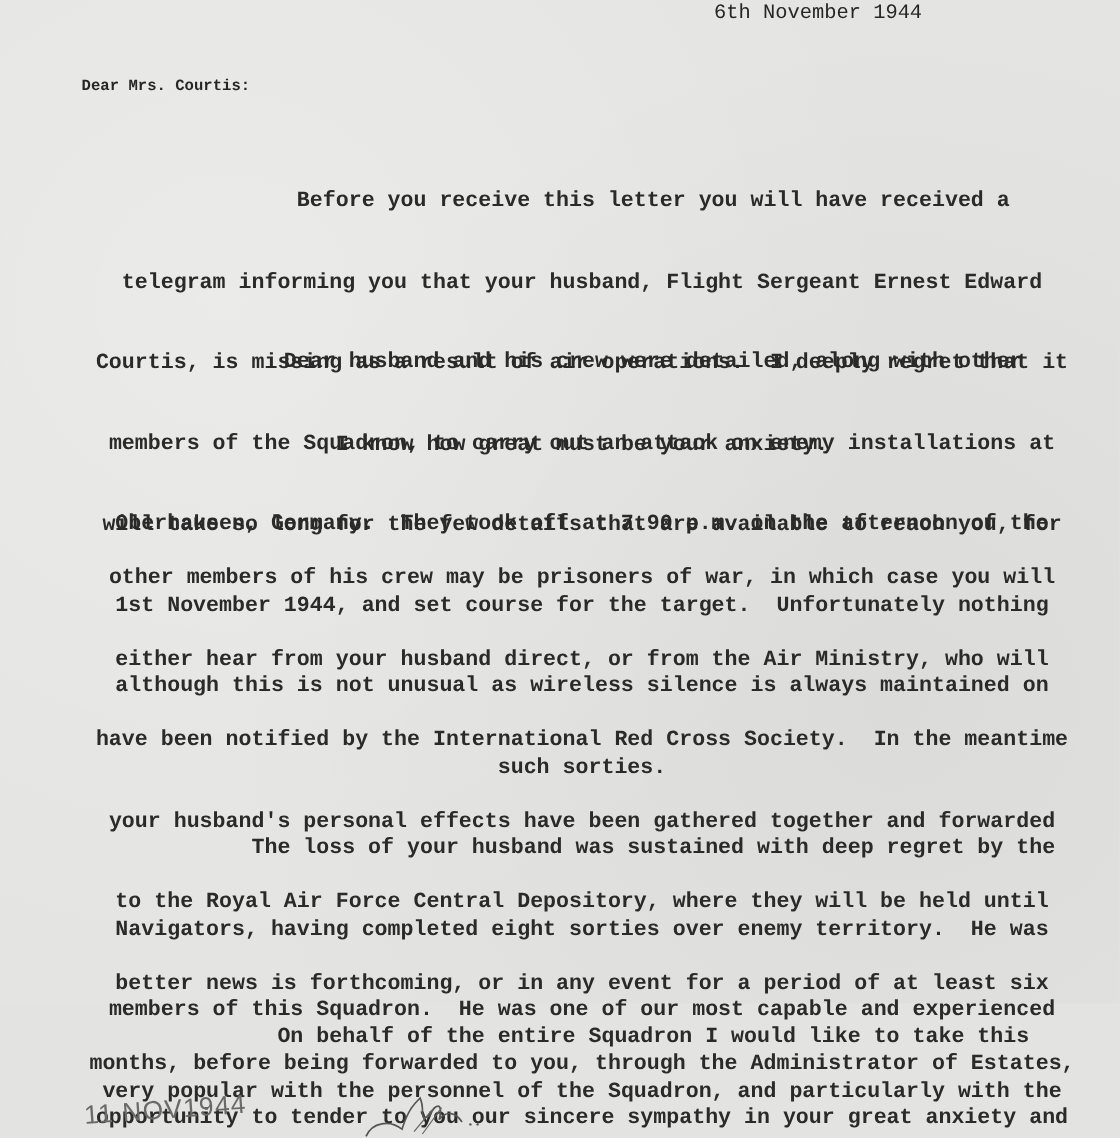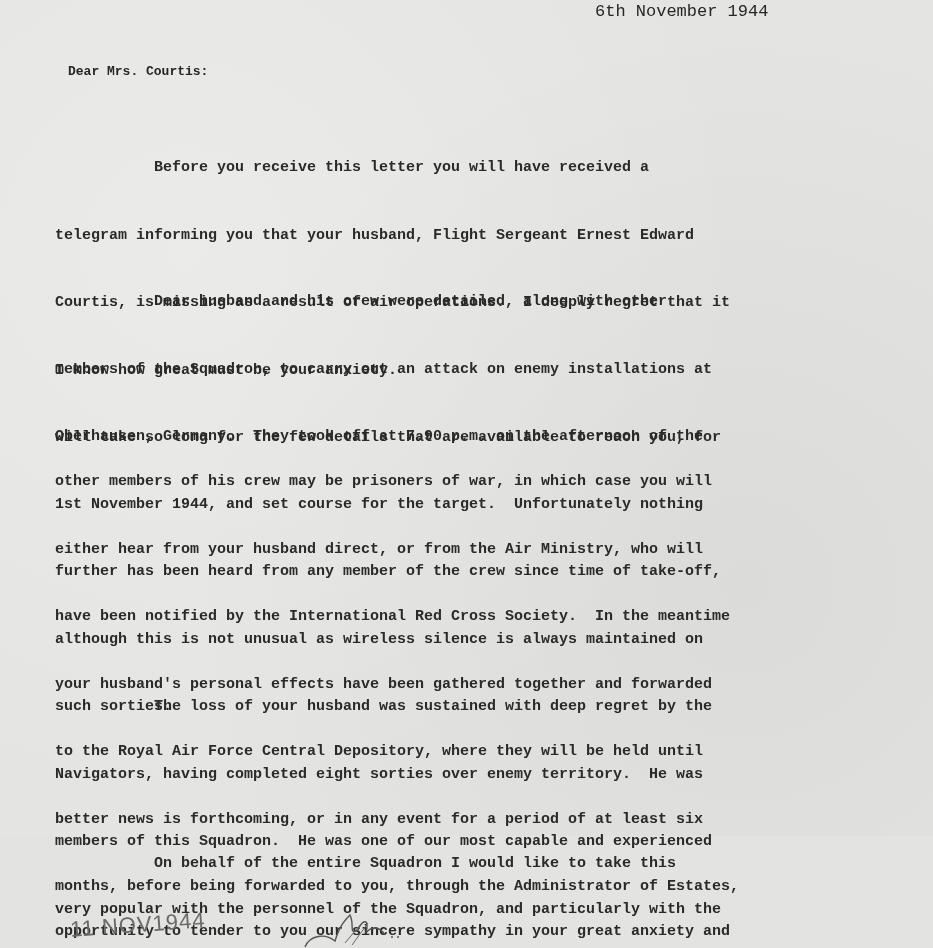--- a/index.html
+++ b/index.html
@@ -20,22 +20,22 @@
   .date {
     position: absolute; left: 595px; top: 2px;
     font-size: 17px; letter-spacing: 0px; color: #262626;
   }
   .salutation {
     position: absolute; left: 68px; top: 64px;
     font-size: 13px; font-weight: bold; color: #262626;
   }
   .para {
     position: absolute; left: 55px; width: 860px;
-    font-size: 15px; line-height: 22.5px; font-weight: bold;
-    color: #2a2a2a; white-space: pre;
+    font-size: 18px; line-height: 22.5px; font-weight: bold;
+    color: #2a2a2a; white-space: pre; text-align: center;
   }
   .line { display: block; height: 22.5px; }
   .stamp {
     position: absolute; left: 70px; top: 912px;
     font-family: "Liberation Sans", sans-serif;
     font-size: 22px; color: #6a6a6a; transform: rotate(-4deg);
     letter-spacing: 1px;
   }
   .signature {
     position: absolute; left: 300px; top: 905px; width: 120px; height: 43px;
@@ -56,21 +56,20 @@
     <span class="line">Courtis, is missing as a result of air operations.  I deeply regret that it</span>
     <span class="line">I know how great must be your anxiety.</span>
     <span class="line">will take so long for the few details that are available to reach you, for</span>
   </div>
 
   <div class="para" style="top:246px">
     <span class="line">           Dear husband and his crew were detailed, along with other</span>
     <span class="line">members of the Squadron, to carry out an attack on enemy installations at</span>
     <span class="line">Oberhausen, Germany.  They took off at 7.90 p.m. on the afternoon of the</span>
     <span class="line">1st November 1944, and set course for the target.  Unfortunately nothing</span>
-    <span class="line">further has been heard from any member of the crew since time of take-off,</span>
     <span class="line">although this is not unusual as wireless silence is always maintained on</span>
     <span class="line">such sorties.</span>
   </div>
 
   <div class="para" style="top:426px">
     <span class="line">other members of his crew may be prisoners of war, in which case you will</span>
     <span class="line">either hear from your husband direct, or from the Air Ministry, who will</span>
     <span class="line">have been notified by the International Red Cross Society.  In the meantime</span>
     <span class="line">your husband's personal effects have been gathered together and forwarded</span>
     <span class="line">to the Royal Air Force Central Depository, where they will be held until</span>

